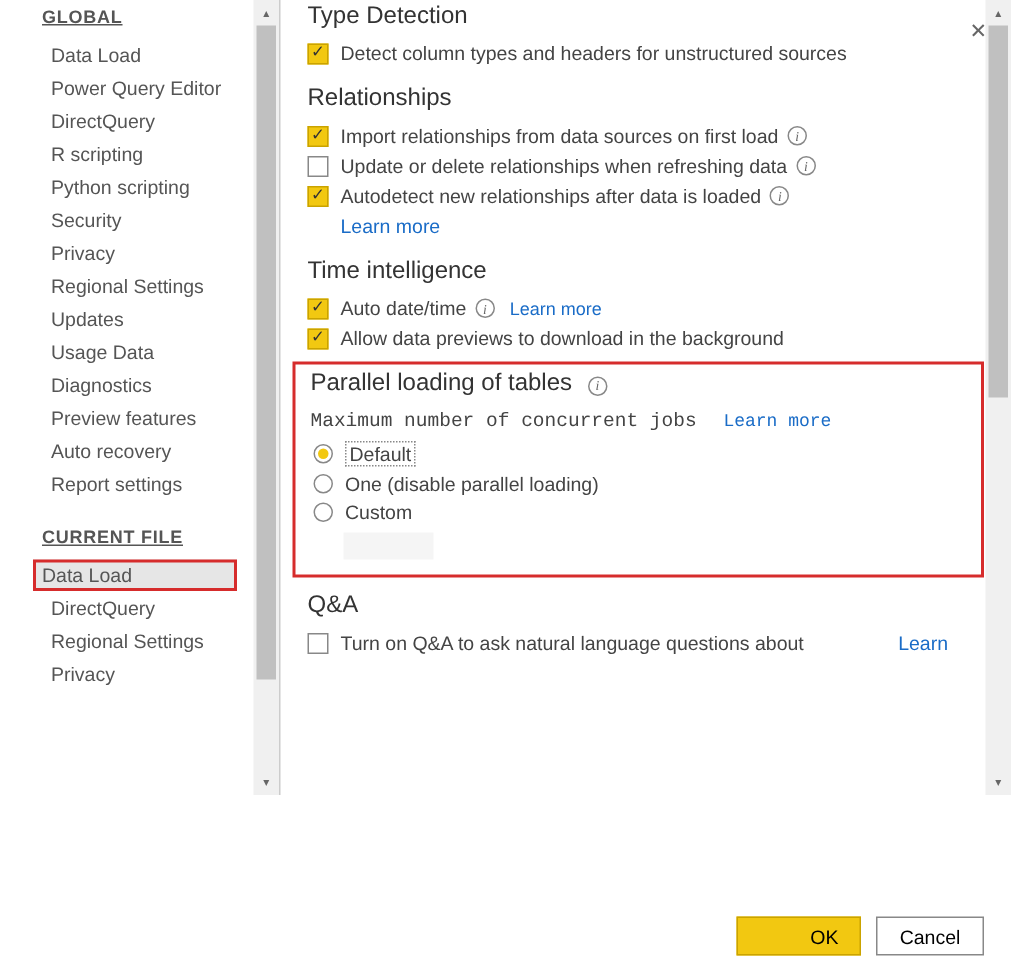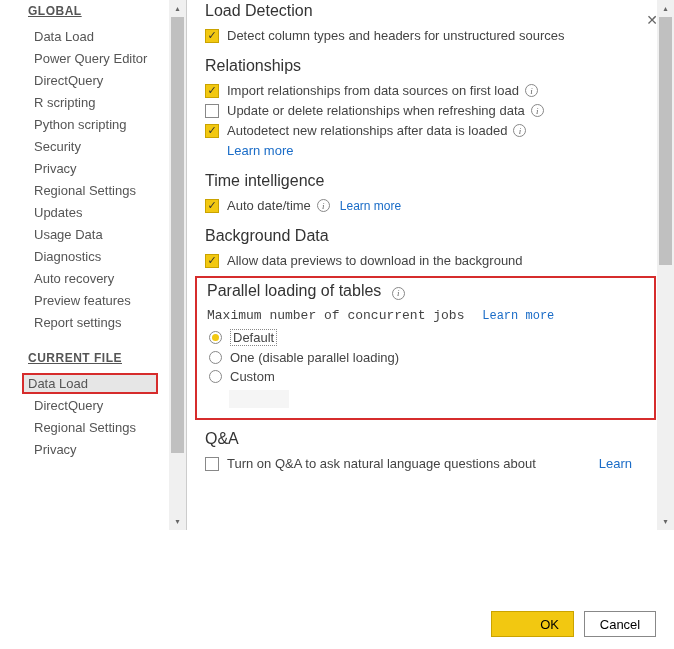--- a/index.html
+++ b/index.html
@@ -57,43 +57,43 @@
       <div class="nav-item">Power Query Editor</div>
       <div class="nav-item">DirectQuery</div>
       <div class="nav-item">R scripting</div>
       <div class="nav-item">Python scripting</div>
       <div class="nav-item">Security</div>
       <div class="nav-item">Privacy</div>
       <div class="nav-item">Regional Settings</div>
       <div class="nav-item">Updates</div>
       <div class="nav-item">Usage Data</div>
       <div class="nav-item">Diagnostics</div>
+      <div class="nav-item">Preview features</div>
       <div class="nav-item">Auto recovery</div>
-      <div class="nav-item">Preview features</div>
       <div class="nav-item">Report settings</div>
 
       <div class="section-header" style="margin-top:18px">CURRENT FILE</div>
       <div class="nav-item selected">Data Load</div>
       <div class="nav-item">DirectQuery</div>
       <div class="nav-item">Regional Settings</div>
       <div class="nav-item">Privacy</div>
 
       <div class="sidebar-scroll">
         <div class="up">▴</div>
         <div class="track">
             <div class="thumb" style="top:0;height:88%"></div>
           </div>
         <div class="down">▾</div>
       </div>
     </div>
 
     <div class="divider-v"></div>
 
     <div class="main">
-      <div class="heading">Load Detection</div>
+      <div class="heading">Type Detection</div>
       <div class="row">
         <span class="cb checked"></span>
         <span class="lbl">Detect column types and headers for unstructured sources</span>
       </div>
 
       <div class="heading section-gap">Relationships</div>
       <div class="row">
         <span class="cb checked"></span>
         <span class="lbl">Import relationships from data sources on first load</span>
         <span class="info">i</span>
@@ -113,21 +113,20 @@
       </div>
 
       <div class="heading section-gap">Time intelligence</div>
       <div class="row">
         <span class="cb checked"></span>
         <span class="lbl">Auto date/time</span>
         <span class="info">i</span>
         <span class="link-sm">Learn more</span>
       </div>
 
-      <div class="heading section-gap">Background Data</div>
       <div class="row">
         <span class="cb checked"></span>
         <span class="lbl">Allow data previews to download in the background</span>
       </div>
 
       <div class="highlight-box">
         <div class="heading" style="margin-top:0">
           <span>Parallel loading of tables</span>
           <span class="info">i</span>
         </div>

